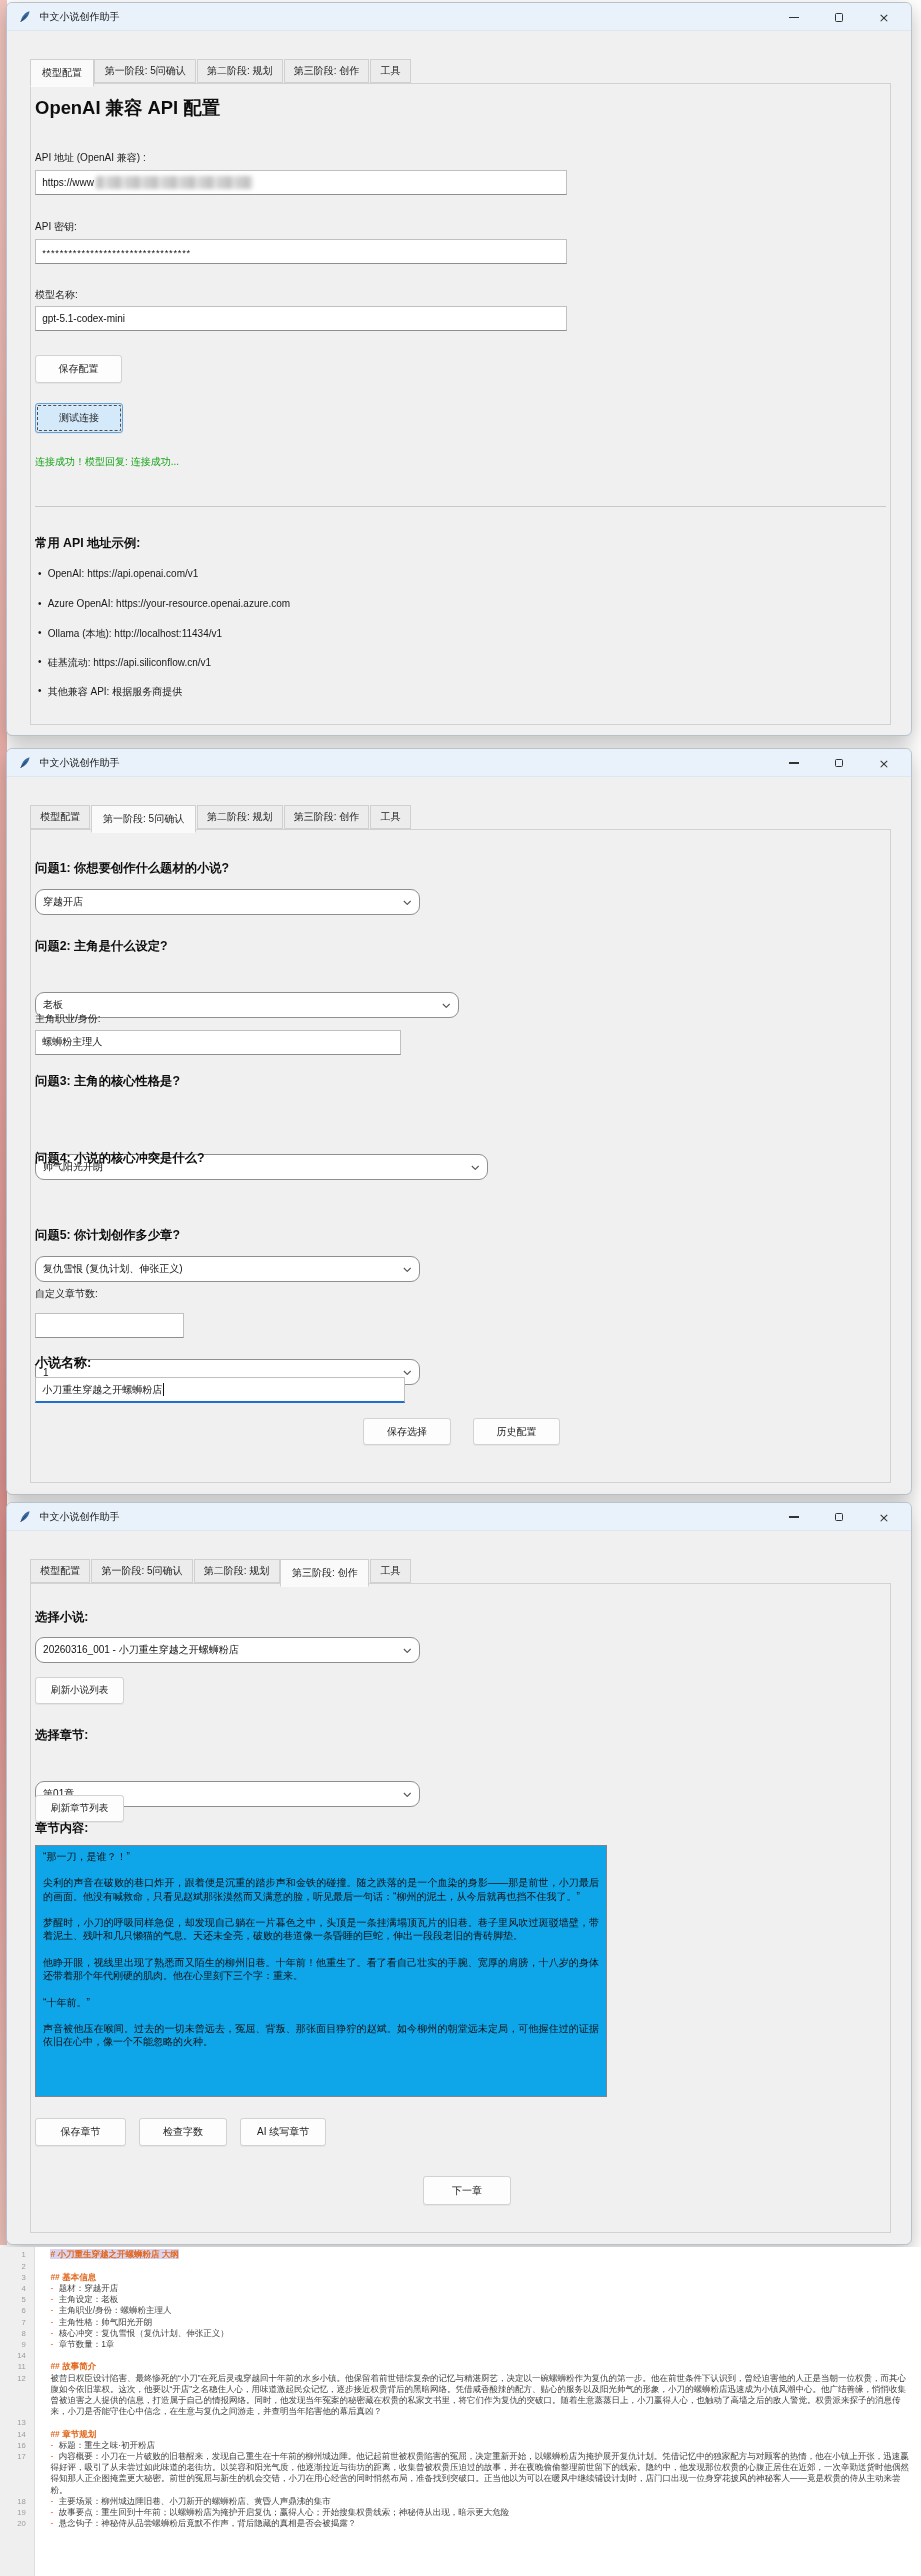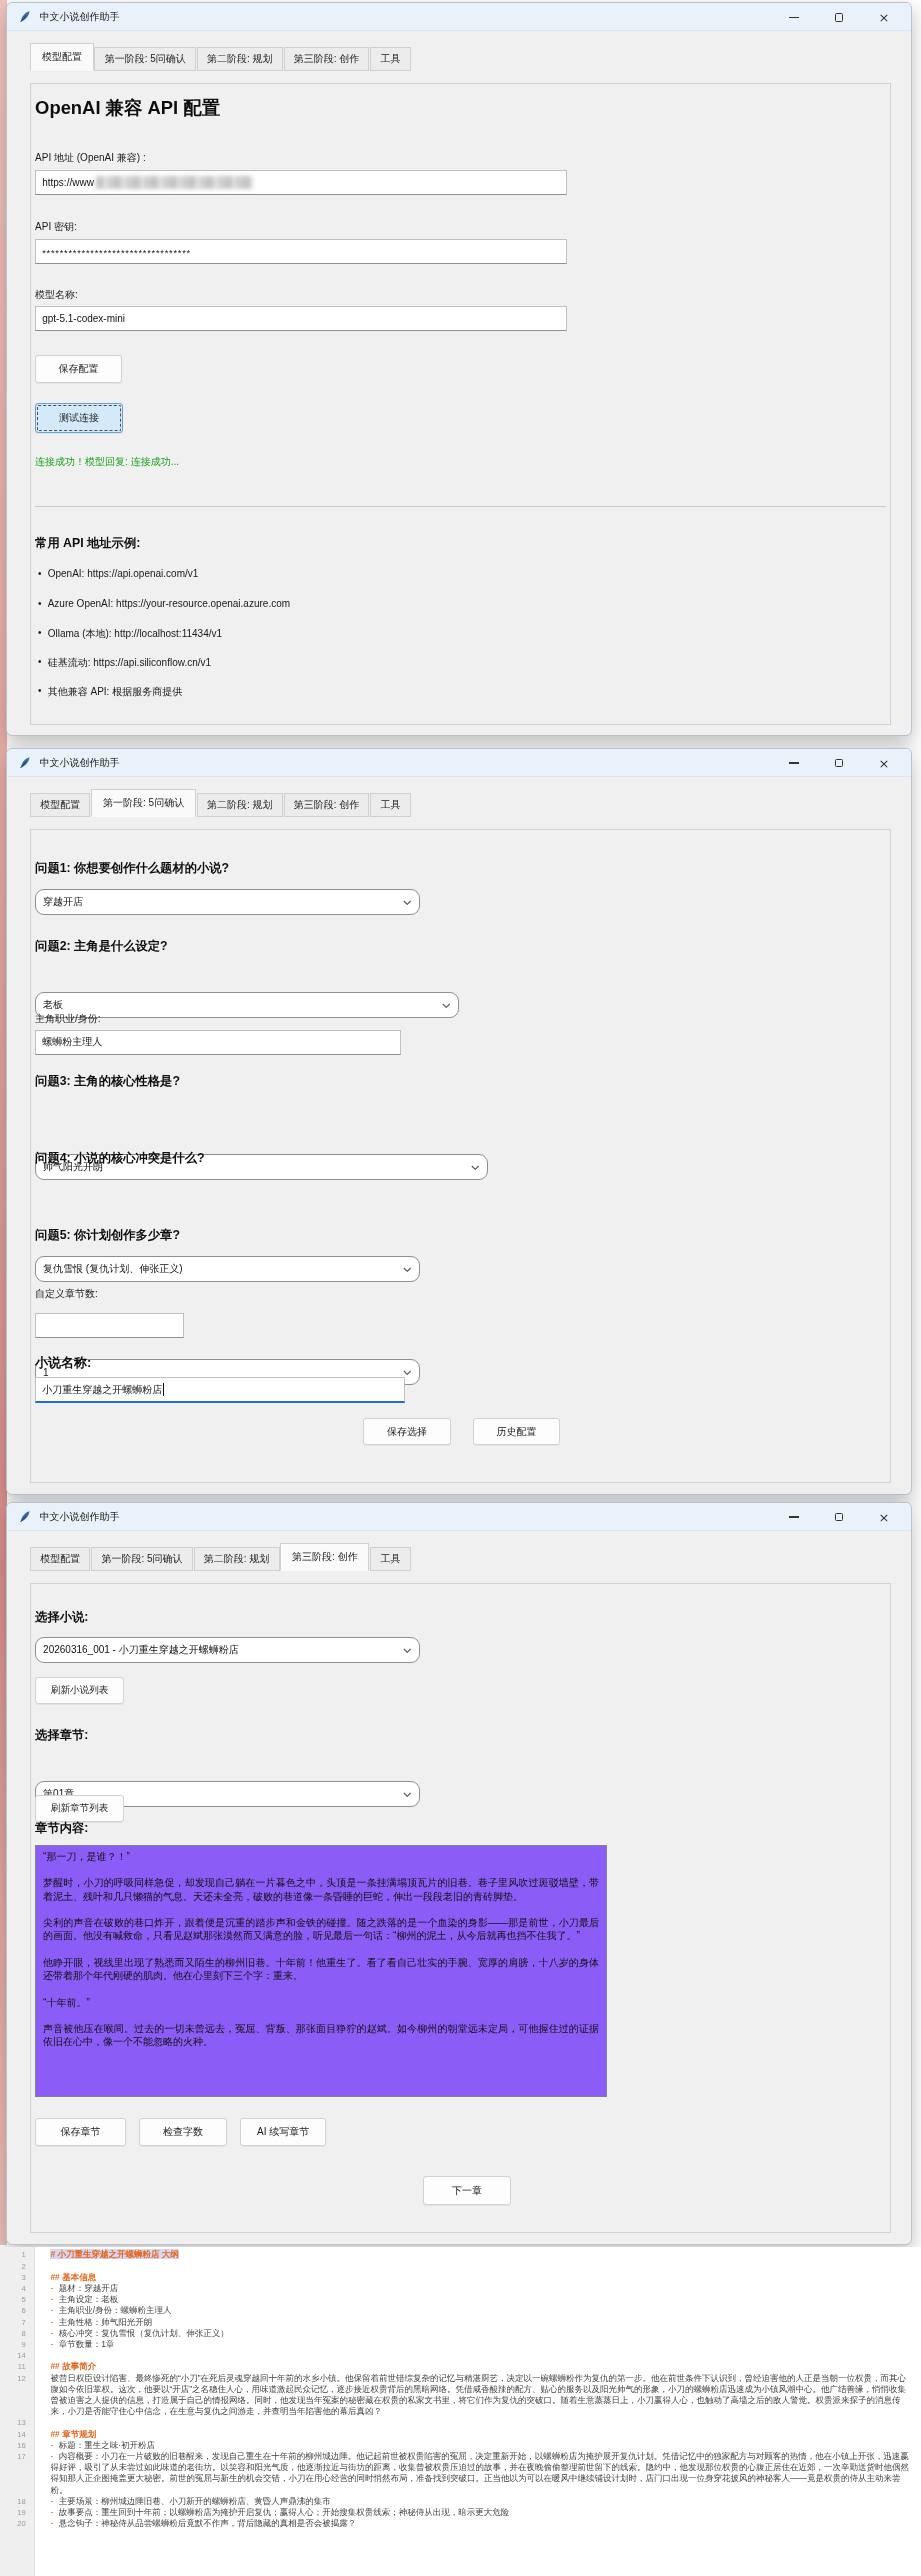--- a/index.html
+++ b/index.html
@@ -18,21 +18,21 @@
   .titlebar { position:absolute; left:0; top:0; right:0; height:28px; background:#e9f2fa;
     display:flex; align-items:center; padding:0 10.8px; border-bottom:0.8px solid #dfe7ee; }
   .app-icon { width:14px; height:14px; margin-right:7.7px; display:inline-flex; }
   .title-text { font-size:10px; color:#141414; }
   .win-controls { position:absolute; right:4.6px; top:0; height:28px; display:flex; }
   .ctrl { width:45px; height:28px; display:flex; align-items:center; justify-content:center; }
   .glyph-min { width:9.2px; height:1.2px; background:#333; }
   .glyph-max { width:8.5px; height:8.5px; border:1.1px solid #333; border-radius:1.5px; }
   .glyph-x { font-size:13px; line-height:1; color:#333; font-family:"DejaVu Sans",sans-serif; }
 
-  .tabbar { position:absolute; left:23px; top:40px; display:flex; align-items:flex-end; z-index:3; }
+  .tabbar { position:absolute; left:23px; top:56px; display:flex; align-items:flex-start; z-index:3; }
   .tab { height:24px; padding:0 9.2px; background:#ececec; border:0.8px solid #d0d0d0;
     margin-right:0.8px; font-size:10px; display:flex; align-items:center; color:#1b1b1b; }
   .tab.selected { height:28px; background:#fafafa; border-bottom:0.8px solid #fafafa; padding:0 10.8px; }
   .pane { position:absolute; left:23px; right:20px; top:80px; bottom:10.8px;
     border:0.8px solid #d2d2d2; background:#f0f0f0; z-index:1; }
 
   .abs { position:absolute; z-index:2; }
   .h1 { font-size:18.4px; font-weight:bold; color:#0e0e0e; }
   .h2 { font-size:12.3px; font-weight:bold; color:#0e0e0e; }
   .h2b { font-size:13px; font-weight:bold; color:#0e0e0e; }
@@ -53,21 +53,21 @@
 
   .btn { background:#fdfdfd; border:0.8px solid #d2d2d2; border-radius:3.1px; font-size:10px;
     display:flex; align-items:center; justify-content:center; color:#1a1a1a;
     box-shadow:0 0.8px 0.8px rgba(0,0,0,.05); }
   .btn-test { background:#d4eafb; border:1.5px solid #62a1d8; outline:0.8px dashed #4e4e4e; outline-offset:-3.8px; }
   .status-green { font-size:10px; color:#17a317; }
   .sep { height:0.8px; background:#c9c9c9; }
   .bullet-row { font-size:10px; color:#181818; display:flex; }
   .bdot { margin-right:6.1px; font-size:10px; }
 
-  .textarea { background:#8b5cf6; border:0.8px solid #7e838c; padding:3.8px 7px; overflow:hidden; }
+  .textarea { background:#0ea5e9; border:0.8px solid #7e838c; padding:3.8px 7px; overflow:hidden; }
   .textarea p { margin:0 0 13px 0; font-size:10px; line-height:13.4px; color:#101010;
     text-align:justify; }
 
   
   #editor { position:absolute; left:0; top:2247px; width:922px; height:329px; background:#fff;
     font-size:8.5px; line-height:11.2px; color:#3f3f3f; overflow:hidden; }
   .ed-gutter-bg { position:absolute; left:0; top:0; width:35px; height:100%; background:#efefef;
     border-right:0.8px solid #dedede; }
   .ed-rows { position:relative; padding-top:2.3px; }
   .ed-row { display:flex; min-height:11.2px; }
@@ -294,22 +294,22 @@
     <span>第01章</span>
     <svg class="chev" viewBox="0 0 10 6" width="8.5" height="5.4">
         <path d="M1 1l4 4 4-4" fill="none" stroke="#555" stroke-width="1.3"></path>
       </svg>
   </div>
   <div class="abs btn" style="left:28px;top:292px;width:89px;height:27px;font-size:9.6px">刷新章节列表</div>
 
   <div class="abs h2" style="left:28px;top:317px">章节内容:</div>
   <div class="abs textarea" style="left:28px;top:342px;width:572px;height:252px">
     <p>“那一刀，是谁？！”</p>
+    <p>尖利的声音在破败的巷口炸开，跟着便是沉重的踏步声和金铁的碰撞。随之跌落的是一个血染的身影——那是前世，小刀最后的画面。他没有喊救命，只看见赵斌那张漠然而又满意的脸，听见最后一句话：“柳州的泥土，从今后就再也挡不住我了。”</p>
     <p>梦醒时，小刀的呼吸同样急促，却发现自己躺在一片暮色之中，头顶是一条挂满塌顶瓦片的旧巷。巷子里风吹过斑驳墙壁，带着泥土、残叶和几只懒猫的气息。天还未全亮，破败的巷道像一条昏睡的巨蛇，伸出一段段老旧的青砖脚垫。</p>
-    <p>尖利的声音在破败的巷口炸开，跟着便是沉重的踏步声和金铁的碰撞。随之跌落的是一个血染的身影——那是前世，小刀最后的画面。他没有喊救命，只看见赵斌那张漠然而又满意的脸，听见最后一句话：“柳州的泥土，从今后就再也挡不住我了。”</p>
     <p>他睁开眼，视线里出现了熟悉而又陌生的柳州旧巷。十年前！他重生了。看了看自己壮实的手腕、宽厚的肩膀，十八岁的身体还带着那个年代刚硬的肌肉。他在心里刻下三个字：重来。</p>
     <p>“十年前。”</p>
     <p>声音被他压在喉间。过去的一切未曾远去，冤屈、背叛、那张面目狰狞的赵斌。如今柳州的朝堂远未定局，可他握住过的证据依旧在心中，像一个不能忽略的火种。</p>
   </div>
 
   <div class="abs btn" style="left:28px;top:615px;width:91px;height:28px">保存章节</div>
   <div class="abs btn" style="left:132px;top:615px;width:88px;height:28px">检查字数</div>
   <div class="abs btn" style="left:233px;top:615px;width:86px;height:28px">AI 续写章节</div>
   <div class="abs btn" style="left:416px;top:673px;width:88px;height:29px">下一章</div>
 </div>

